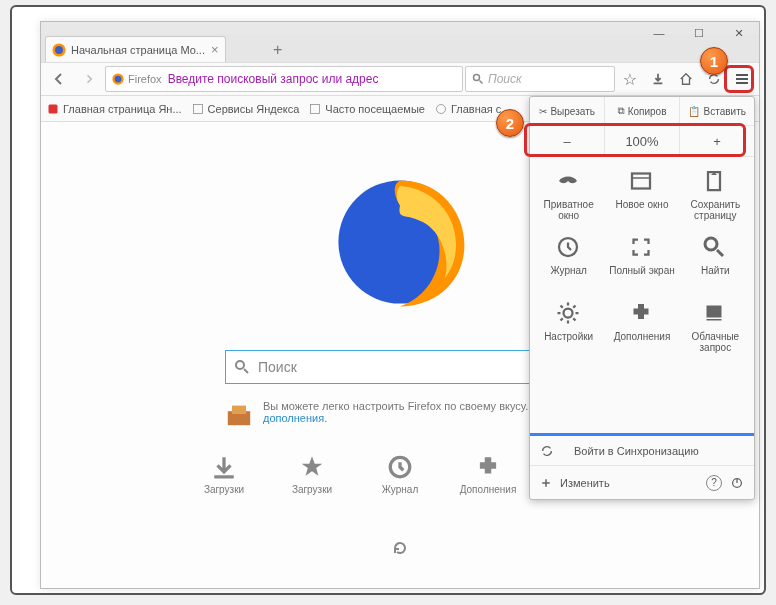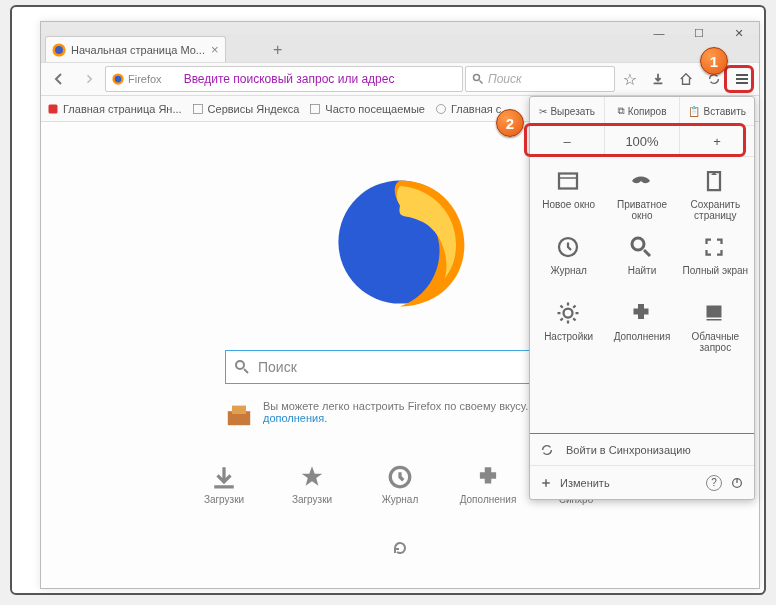--- a/index.html
+++ b/index.html
@@ -16,52 +16,52 @@
 .tab { height: 26px; background: #fafafa; border: 1px solid #ccc; border-bottom: none; border-radius: 3px 3px 0 0; display: flex; align-items: center; padding: 0 6px; font-size: 11px; color: #555; max-width: 190px; }
 .tab .favicon { width: 14px; height: 14px; margin-right: 5px; }
 .tab .txt { white-space: nowrap; overflow: hidden; text-overflow: ellipsis; flex: 1; }
 .tab .close { margin-left: 6px; font-size: 13px; color: #888; }
 .newtab { width: 26px; height: 24px; display: flex; align-items: center; justify-content: center; color: #777; font-size: 16px; }
 
 
 .navbar { height: 34px; background: #fafafa; border-top: 1px solid #ddd; border-bottom: 1px solid #ddd; display: flex; align-items: center; padding: 0 4px; gap: 2px; }
 .navbtn { width: 28px; height: 28px; display: flex; align-items: center; justify-content: center; color: #888; }
 .urlbox { flex: 1; height: 26px; border: 1px solid #ccc; border-radius: 2px; background: #fff; display: flex; align-items: center; padding: 0 6px; font-size: 12px; color: #999; }
-.urlbox .ident { display: flex; align-items: center; gap: 4px; color: #888; font-size: 11px; margin-right: 22px; }
+.urlbox .ident { display: flex; align-items: center; gap: 4px; color: #888; font-size: 11px; margin-right: 6px; }
 .searchbox { width: 150px; height: 26px; border: 1px solid #ccc; border-radius: 2px; background: #fff; display: flex; align-items: center; padding: 0 6px; font-size: 12px; color: #999; gap: 4px; }
 .tbicon { width: 26px; height: 26px; display: flex; align-items: center; justify-content: center; color: #666; }
 
 
 .bmbar { height: 26px; background: #fafafa; border-bottom: 1px solid #ddd; display: flex; align-items: center; padding: 0 6px; font-size: 11px; color: #555; gap: 10px; }
 .bmitem { display: flex; align-items: center; gap: 4px; }
 
 
 .content { position: relative; height: calc(100% - 12px - 28px - 34px - 26px); background: #fdfdfd; overflow: hidden; }
 .fxlogo { position: absolute; left: 50%; top: 50px; transform: translateX(-50%); }
 .searchmain { position: absolute; left: 50%; top: 228px; transform: translateX(-50%); width: 350px; height: 34px; border: 1px solid #3fa9e0; background: #fff; display: flex; align-items: center; padding: 0 8px; gap: 8px; color: #888; font-size: 14px; }
 .tip { position: absolute; left: 50%; top: 278px; transform: translateX(-50%); width: 350px; display: flex; gap: 10px; font-size: 11px; color: #777; }
 .tip a { color: #2a8ecb; }
-.shortcuts { position: absolute; left: 50%; top: 342px; transform: translateX(-50%); display: flex; gap: 28px; }
+.shortcuts { position: absolute; left: 50%; top: 332px; transform: translateX(-50%); display: flex; gap: 28px; }
 .scitem { width: 60px; display: flex; flex-direction: column; align-items: center; gap: 4px; font-size: 10px; color: #777; }
 .scitem .ic { width: 26px; height: 26px; color: #888; }
 .restore { position: absolute; left: 50%; top: 418px; transform: translateX(-50%); display: flex; align-items: center; gap: 6px; font-size: 12px; color: #888; }
 
 
 .menupanel { position: absolute; right: 4px; top: 74px; width: 226px; background: #fafafa; border: 1px solid #bbb; box-shadow: 0 2px 8px rgba(0,0,0,.25); border-radius: 3px; }
 .mp-row { display: flex; border-bottom: 1px solid #e5e5e5; }
 .mp-clip { display: flex; font-size: 10px; color: #555; }
 .mp-clip > div { flex: 1; height: 28px; display: flex; align-items: center; justify-content: center; gap: 3px; border-right: 1px solid #e5e5e5; }
 .mp-clip > div:last-child { border-right: none; }
 .mp-zoom { display: flex; }
 .mp-zoom > div { flex: 1; height: 30px; display: flex; align-items: center; justify-content: center; font-size: 13px; color: #555; border-right: 1px solid #e5e5e5; }
 .mp-zoom > div:last-child { border-right: none; }
 .mp-grid { display: grid; grid-template-columns: repeat(3, 1fr); padding: 6px 2px; }
 .mp-cell { height: 66px; display: flex; flex-direction: column; align-items: center; justify-content: flex-start; padding-top: 6px; gap: 4px; font-size: 10px; color: #555; text-align: center; }
 .mp-cell .ic { width: 26px; height: 26px; color: #666; }
-.mp-sync { height: 32px; display: flex; align-items: center; padding: 0 10px; gap: 12px; font-size: 11px; color: #555; border-top: 1px solid #3b82f6; }
+.mp-sync { height: 32px; display: flex; align-items: center; padding: 0 10px; gap: 20px; font-size: 11px; color: #555; border-top: 3px solid #3b82f6; }
 .mp-foot { height: 34px; display: flex; align-items: center; padding: 0 10px; gap: 8px; font-size: 11px; color: #555; border-top: 1px solid #e5e5e5; }
 .mp-foot .spacer { flex: 1; }
 
 
 .hl-red { position: absolute; border: 3px solid #d62c2c; border-radius: 6px; pointer-events: none; }
 .callout { position: absolute; width: 28px; height: 28px; border-radius: 50%; background: radial-gradient(circle at 35% 30%, #ff9a4a, #e65a12); border: 1px solid #a63b08; color: #fff; font-weight: bold; display: flex; align-items: center; justify-content: center; font-size: 15px; box-shadow: 0 1px 2px rgba(0,0,0,.4); }
 
 svg { display: block; }
 </style>
 </head>
@@ -261,68 +261,68 @@
     </div>
     <div class="mp-row mp-zoom">
       <div>–</div>
       <div>100%</div>
       <div>+</div>
     </div>
     <div class="mp-grid">
       <div class="mp-cell">
             <div class="ic">
               <svg width="24" height="24" viewBox="0 0 16 16">
+                <path d="M2 8c2-4 10-4 12 0-2 2-4 2-6 0-2 2-4 2-6 0z" fill="#666"></path>
+              </svg>
+            </div>
+            <span>Приватное окно</span>
+          </div>
+      <div class="mp-cell">
+            <div class="ic">
+              <svg width="24" height="24" viewBox="0 0 16 16">
                 <rect x="2" y="3" width="12" height="10" fill="none" stroke="#666" stroke-width="1.5"></rect>
                 <path d="M2 6h12" stroke="#666"></path>
               </svg>
             </div>
             <span>Новое окно</span>
           </div>
       <div class="mp-cell">
             <div class="ic">
               <svg width="24" height="24" viewBox="0 0 16 16">
-                <path d="M2 8c2-4 10-4 12 0-2 2-4 2-6 0-2 2-4 2-6 0z" fill="#666"></path>
-              </svg>
-            </div>
-            <span>Приватное окно</span>
-          </div>
-      <div class="mp-cell">
-            <div class="ic">
-              <svg width="24" height="24" viewBox="0 0 16 16">
                 <path d="M4 2h8v12H4z" fill="none" stroke="#666" stroke-width="1.5"></path>
                 <path d="M8 2l-2 2h4z" fill="#666"></path>
               </svg>
             </div>
             <span>Сохранить страницу</span>
           </div>
       <div class="mp-cell">
             <div class="ic">
               <svg width="24" height="24" viewBox="0 0 16 16">
                 <circle cx="8" cy="8" r="6" fill="none" stroke="#666" stroke-width="1.5"></circle>
                 <path d="M8 5v3l2 2" stroke="#666" stroke-width="1.5" fill="none"></path>
               </svg>
             </div>
             <span>Журнал</span>
           </div>
       <div class="mp-cell">
             <div class="ic">
               <svg width="24" height="24" viewBox="0 0 16 16">
+                <path d="M3 6V3h3M13 6V3h-3M3 10v3h3M13 10v3h-3" fill="none" stroke="#666" stroke-width="1.5"></path>
+              </svg>
+            </div>
+            <span>Полный экран</span>
+          </div>
+      <div class="mp-cell">
+            <div class="ic">
+              <svg width="24" height="24" viewBox="0 0 16 16">
                 <circle cx="6" cy="6" r="4" fill="none" stroke="#666" stroke-width="2"></circle>
                 <path d="M10 10l4 4" stroke="#666" stroke-width="2"></path>
               </svg>
             </div>
             <span>Найти</span>
-          </div>
-      <div class="mp-cell">
-            <div class="ic">
-              <svg width="24" height="24" viewBox="0 0 16 16">
-                <path d="M3 6V3h3M13 6V3h-3M3 10v3h3M13 10v3h-3" fill="none" stroke="#666" stroke-width="1.5"></path>
-              </svg>
-            </div>
-            <span>Полный экран</span>
           </div>
       <div class="mp-cell">
             <div class="ic">
               <svg width="24" height="24" viewBox="0 0 16 16">
                 <circle cx="8" cy="8" r="3" fill="none" stroke="#666" stroke-width="1.5"></circle>
                 <path d="M8 1v2M8 13v2M1 8h2M13 8h2M3 3l1.5 1.5M11.5 11.5L13 13M13 3l-1.5 1.5M4.5 11.5L3 13" stroke="#666" stroke-width="1.5"></path>
               </svg>
             </div>
             <span>Настройки</span>
           </div>

